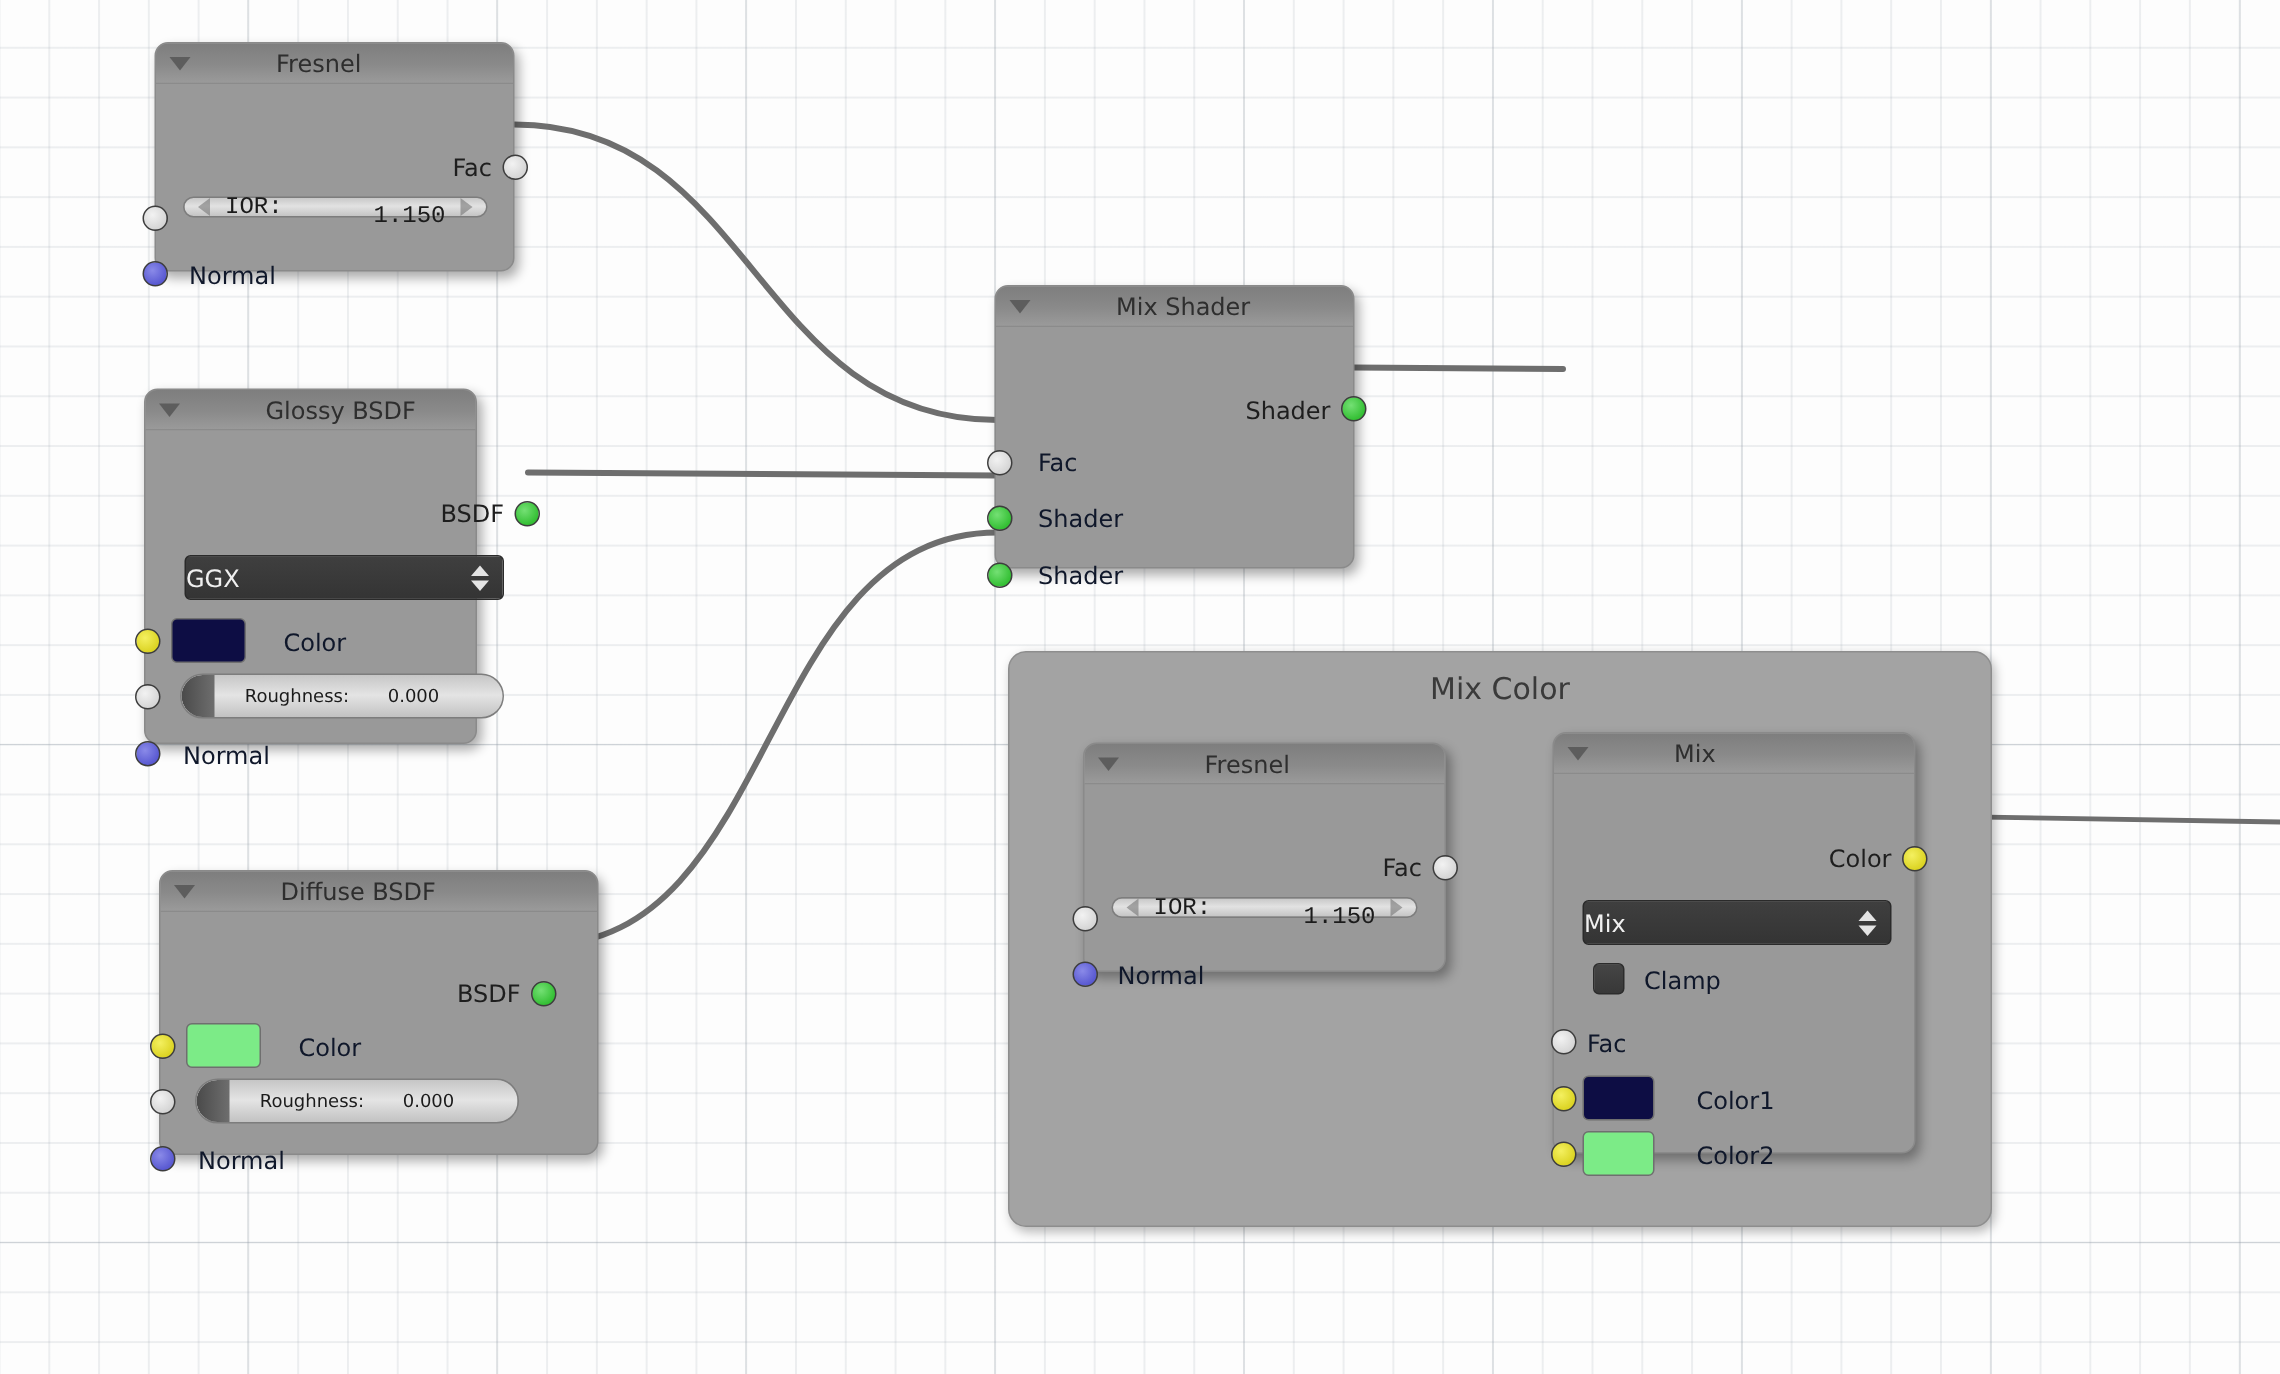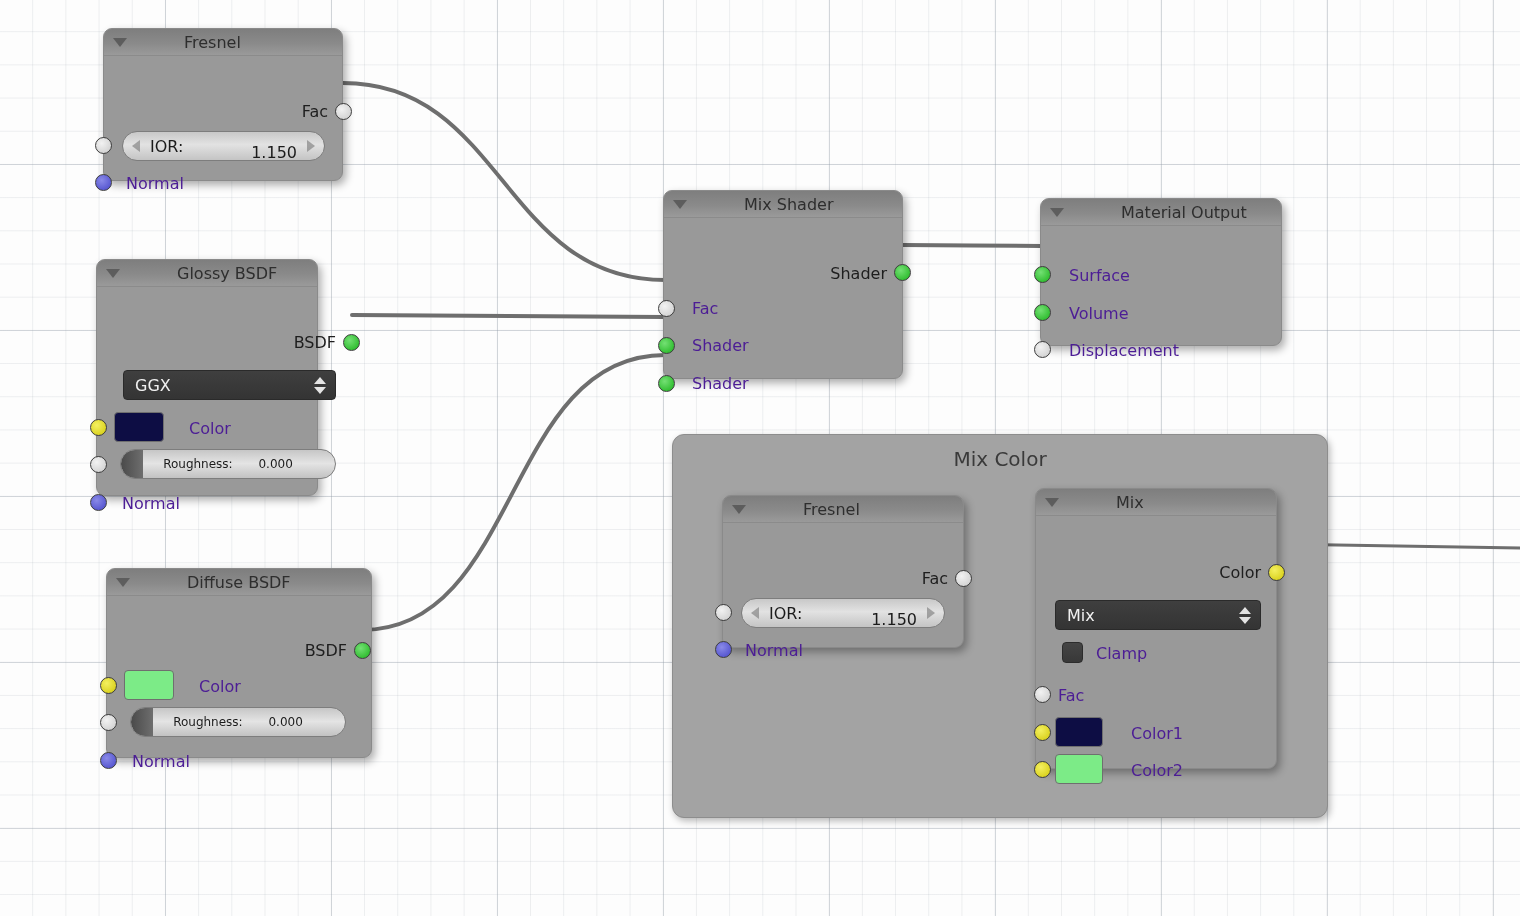--- a/index.html
+++ b/index.html
@@ -108,41 +108,42 @@
   }
   .sock-green  { background: radial-gradient(circle at 38% 35%, #74e074, #35c035 70%); }
   .sock-yellow { background: radial-gradient(circle at 38% 35%, #f4f060, #dcd424 70%); }
   .sock-gray   { background: radial-gradient(circle at 38% 35%, #f2f2f2, #d6d6d6 70%); }
   .sock-blue   { background: radial-gradient(circle at 38% 35%, #8a8ae8, #5a5ad2 70%); }
 
   
   .row-label {
     position: absolute;
     font-size: 16px;
-    color: #4c1d95;
+    color: #0f172a;
     white-space: nowrap;
   }
   .row-label-right {
     position: absolute;
     font-size: 16px;
     color: #1e1e1e;
     white-space: nowrap;
     text-align: right;
   }
 
   
   .w-pill {
     position: absolute;
-    height: 30px;
+    height: 14px;
     border-radius: 15px;
     border: 1px solid #7d7d7d;
     background: linear-gradient(to bottom, #c8c8c8 0%, #e2e2e2 45%, #c4c4c4 100%);
     display: flex;
     align-items: center;
     padding: 0 9px;
+    font-family: Liberation Mono, monospace;
   }
   .w-pill .arr-l, .w-pill .arr-r {
     width: 0; height: 0;
     border-top: 6px solid transparent;
     border-bottom: 6px solid transparent;
     flex: none;
     opacity: 0.55;
   }
   .w-pill .arr-l { border-right: 8px solid #6e6e6e; }
   .w-pill .arr-r { border-left: 8px solid #6e6e6e; }
@@ -181,21 +182,20 @@
   .w-slider .stxt .sval { margin-left: 22px; }
 
   .w-dropdown {
     position: absolute;
     height: 30px;
     border-radius: 4px;
     background: linear-gradient(to bottom, #3f3f3f 0%, #343434 100%);
     border: 1px solid #2a2a2a;
     display: flex;
     align-items: center;
-    padding-left: 11px;
   }
   .w-dropdown .dtxt {
     font-size: 16px;
     color: #f0f0f0;
     white-space: nowrap;
   }
   .w-dropdown .darrows {
     margin-left: auto;
     margin-right: 9px;
     display: flex;
@@ -305,21 +305,21 @@
           <span>Roughness:</span>
           <span class="sval">0.000</span>
         </div>
       </div>
 
       <div class="sock sock-blue" style="left:-7px; top:207px;"></div>
       <div class="row-label" style="left:25px; top:207px;">Normal</div>
     </div>
   </div>
 
-  <div class="node" style="left:106px; top:568px; width:266px; height:190px;">
+  <div class="node" style="left:106px; top:580px; width:293px; height:190px;">
     <div class="node-header">
       <div class="tri"></div>
       <div class="node-title">Diffuse BSDF</div>
     </div>
     <div class="node-body">
       <div class="sock sock-green" style="left:247px; top:46px;"></div>
       <div class="row-label-right" style="left:110px; top:45px; width:130px;">BSDF</div>
 
       <div class="sock sock-yellow" style="left:-7px; top:81px;"></div>
       <div class="w-color" id="diffuse-color" style="left: 17px; top: 74px; width: 50px; background: rgb(124, 235, 135);"></div>
@@ -352,36 +352,20 @@
       <div class="row-label" style="left:28px; top:81px;">Fac</div>
 
       <div class="sock sock-green" style="left:-6px; top:119px;"></div>
       <div class="row-label" style="left:28px; top:118px;">Shader</div>
 
       <div class="sock sock-green" style="left:-6px; top:157px;"></div>
       <div class="row-label" style="left:28px; top:156px;">Shader</div>
     </div>
   </div>
 
-  <div class="node" style="left:1040px; top:198px; width:242px; height:148px;">
-    <div class="node-header">
-      <div class="tri"></div>
-      <div class="node-title">Material Output</div>
-    </div>
-    <div class="node-body">
-      <div class="sock sock-green" style="left:-7px; top:40px;"></div>
-      <div class="row-label" style="left:28px; top:40px;">Surface</div>
-
-      <div class="sock sock-green" style="left:-7px; top:78px;"></div>
-      <div class="row-label" style="left:28px; top:78px;">Volume</div>
-
-      <div class="sock sock-gray" style="left:-7px; top:115px;"></div>
-      <div class="row-label" style="left:28px; top:115px;">Displacement</div>
-    </div>
-  </div>
 
   <div class="node" style="left:722px; top:495px; width:242px; height:153px;">
     <div class="node-header">
       <div class="tri"></div>
       <div class="node-title">Fresnel</div>
     </div>
     <div class="node-body">
       <div class="sock sock-gray" style="left:232px; top:47px;"></div>
       <div class="row-label-right" style="left:100px; top:46px; width:125px;">Fac</div>
 

